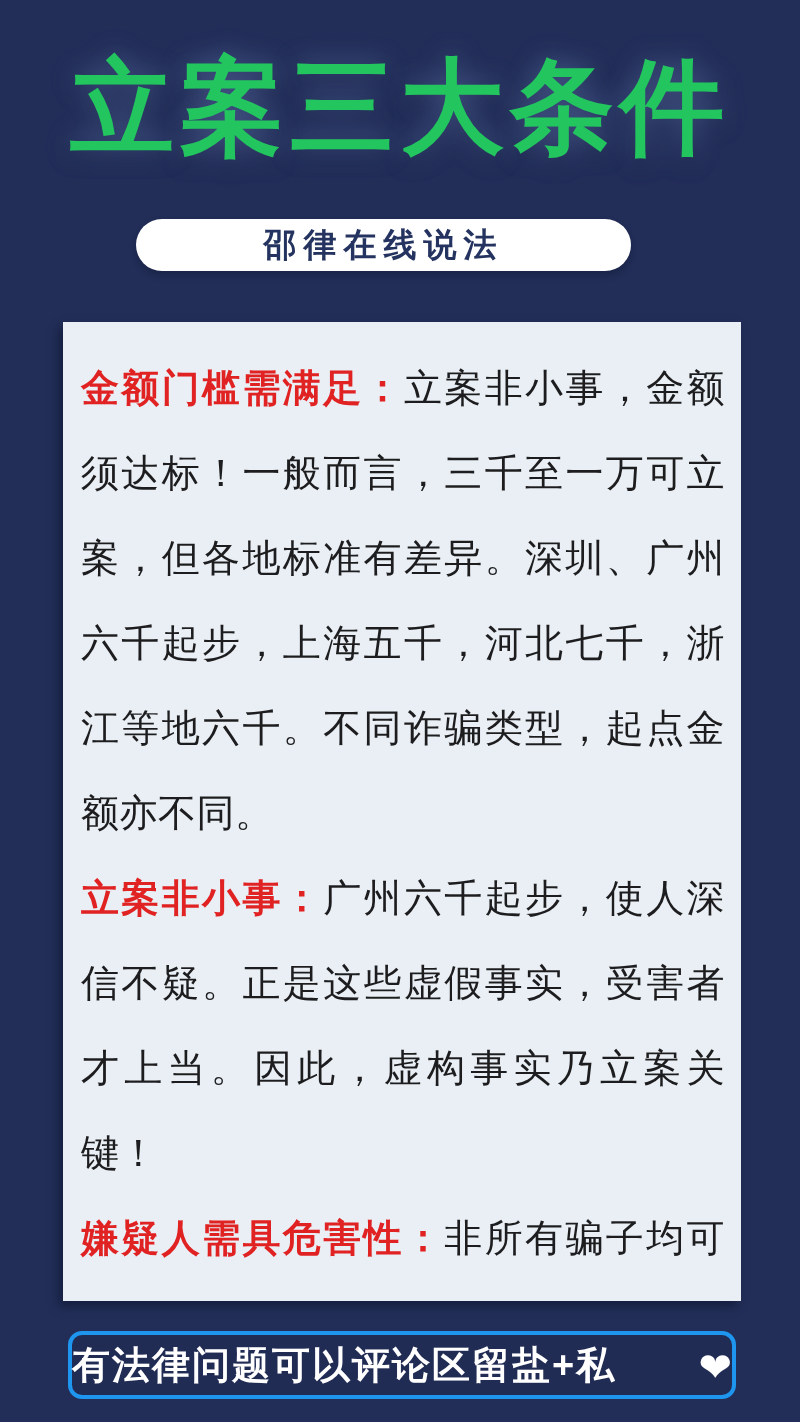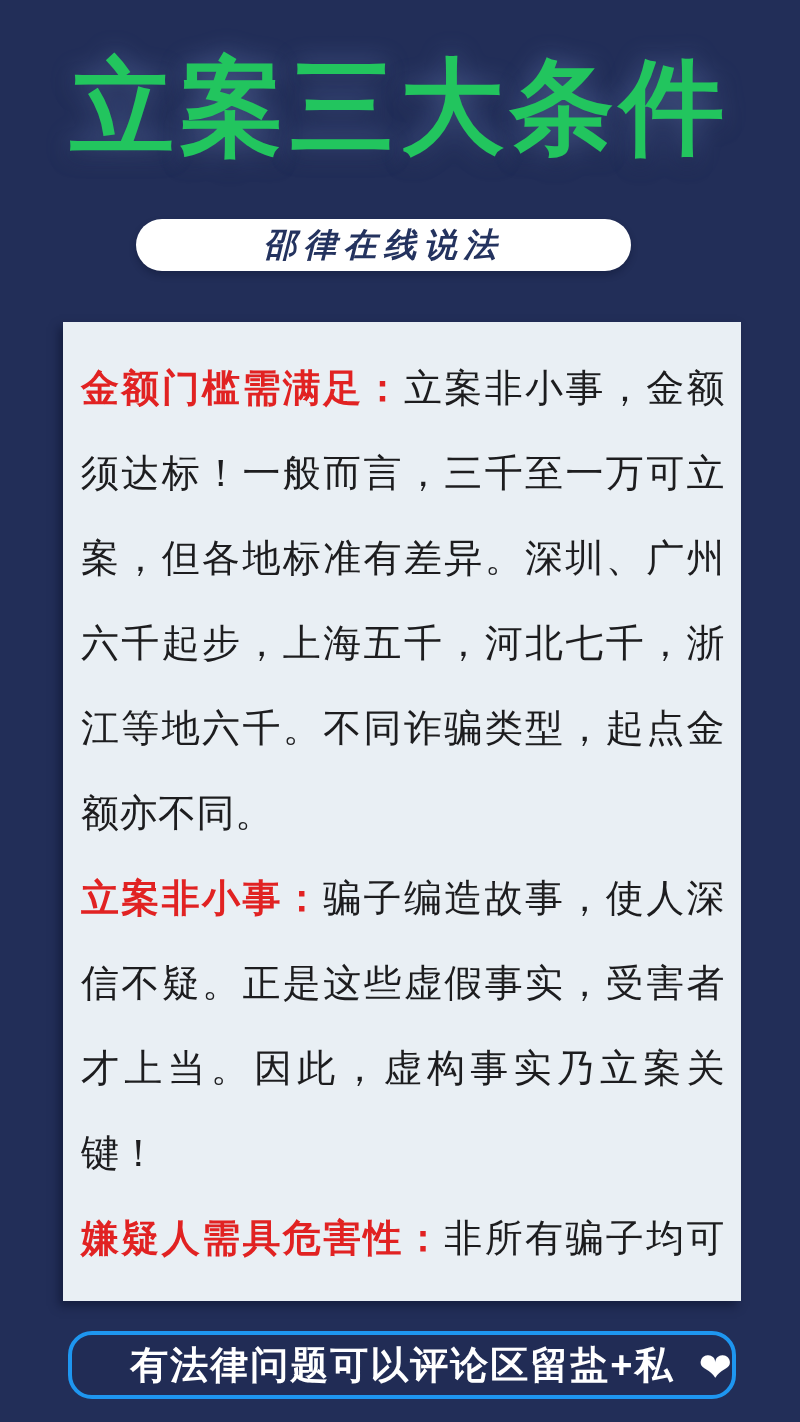--- a/index.html
+++ b/index.html
@@ -43,21 +43,20 @@
     align-items: center;
     justify-content: center;
     box-shadow: 0 4px 7px rgba(8, 14, 38, 0.30);
   }
   .badge-label {
     color: #24335F;
     font-size: 33px;
     font-weight: 700;
     letter-spacing: 7px;
     white-space: nowrap;
-    font-style: italic;
   }
   .panel {
     position: absolute;
     top: 322px;
     left: 63px;
     width: 678px;
     height: 979px;
     box-sizing: border-box;
     background: #E9EFF4;
     padding: 24px 16px 12px 18px;
@@ -79,24 +78,24 @@
   }
   .footer {
     position: absolute;
     top: 1331px;
     left: 68px;
     width: 668px;
     height: 68px;
     box-sizing: border-box;
     background: #212C55;
     border: 4px solid #1E96F0;
-    border-radius: 24px;
+    border-radius: 14px;
     display: flex;
     align-items: center;
-    justify-content: flex-end;
+    justify-content: space-between;
     gap: 24px;
   }
   .footer-label {
     color: #FFFFFF;
     font-size: 38px;
     font-weight: 700;
     letter-spacing: 2px;
     white-space: nowrap;
   }
   .heart {
@@ -113,21 +112,21 @@
 
   <h1 class="title">立案三大条件</h1>
 
   <div class="badge">
     <span class="badge-label">邵律在线说法</span>
   </div>
 
   <div class="panel">
     <p class="para"><span class="label">金额门槛需满足：</span><span>立案非小事，金额须达标！一般而言，三千至一万可立案，但各地标准有差异。深圳、广州六千起步，上海五千，河北七千，浙江等地六千。不同诈骗类型，起点金额亦不同。</span></p>
 
-    <p class="para"><span class="label">立案非小事：</span><span>骗子编造故事，使人深信不疑。正是这些虚假事实，受害者才上当。因此，虚构事实乃立案关键！</span></p>
+    <p class="para"><span class="label">立案非小事：</span><span>广州六千起步，使人深信不疑。正是这些虚假事实，受害者才上当。因此，虚构事实乃立案关键！</span></p>
 
     <p class="para"><span class="label">嫌疑人需具危害性：</span><span>非所有骗子均可立案，须具社会危害性。危害严重者，不宜轻易取保候审。</span></p>
   </div>
 
   <div class="footer">
     <span class="footer-label">有法律问题可以评论区留盐+私</span>
     <span class="heart">❤</span>
   </div>
 
 </div>

